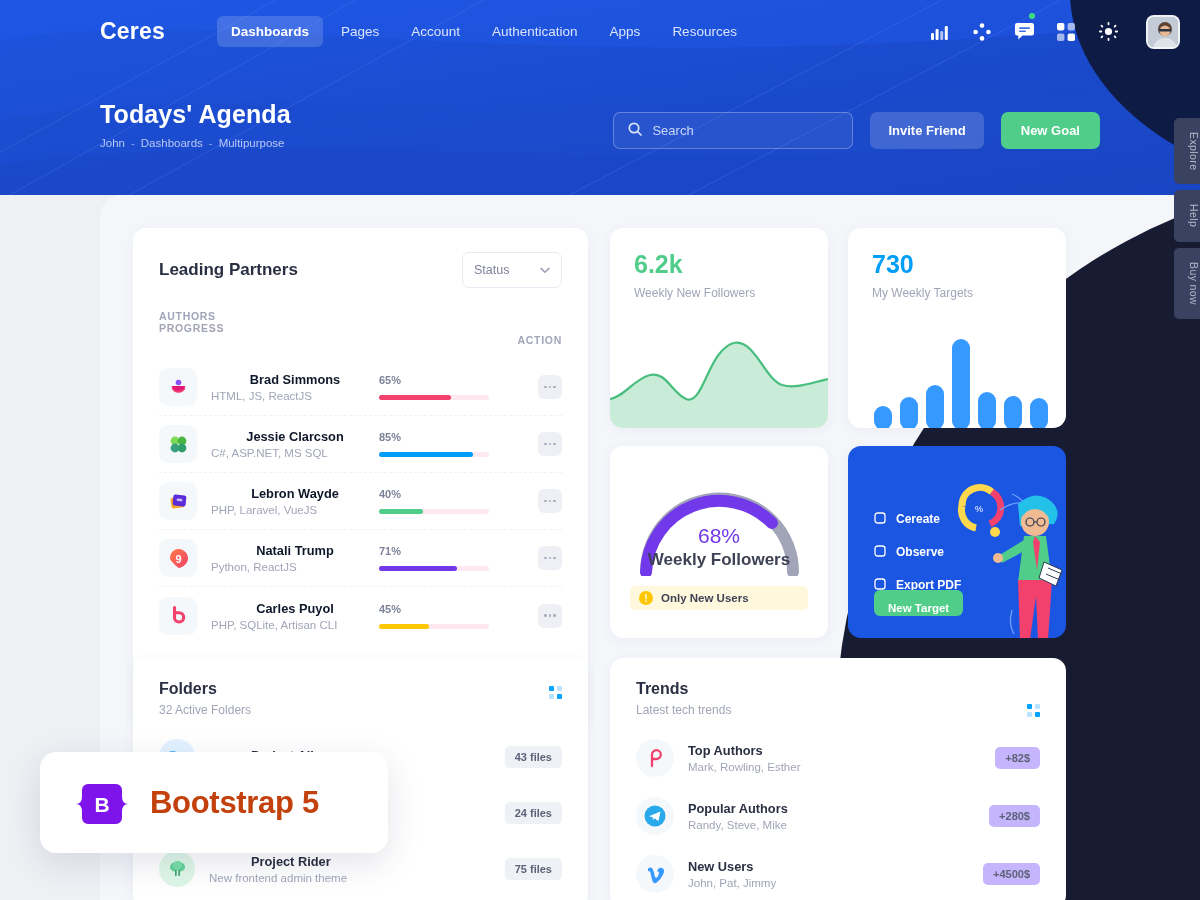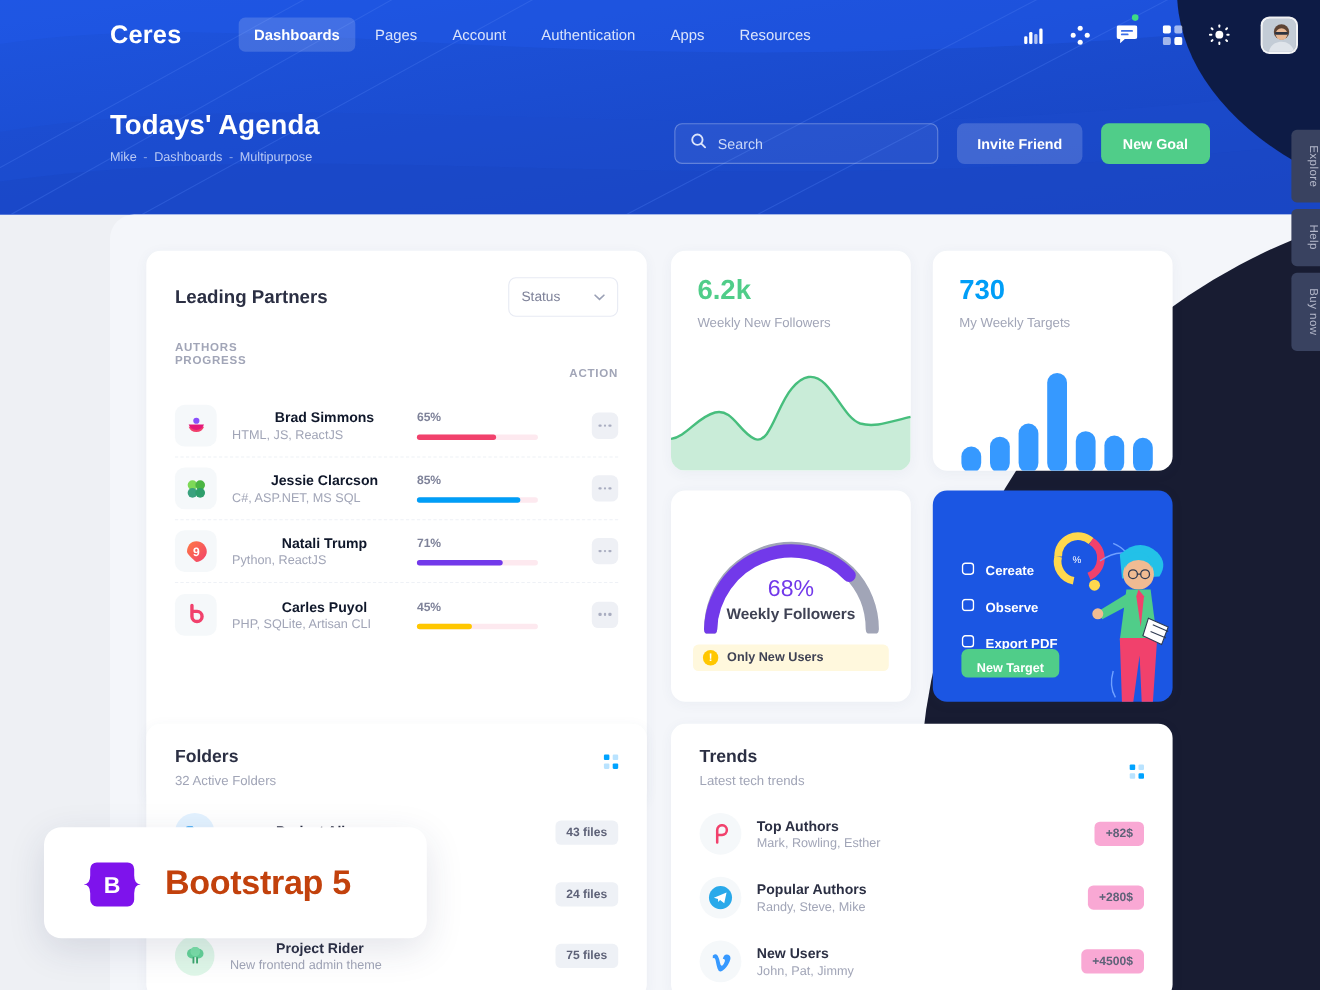--- a/index.html
+++ b/index.html
@@ -127,21 +127,21 @@
 
   
   #card-targets { left:848px; top:228px; width:218px; height:200px; overflow:hidden; }
   .barsvg { position:absolute; left:0; bottom:0; width:218px; height:105px; }
 
   
   #card-gauge { left:610px; top:446px; width:218px; height:192px; }
   .gauge-wrap { position:relative; width:175px; height:100px; margin:30px auto 0 auto; }
   .gauge-center { position:absolute; left:0; right:0; top:48px; text-align:center; }
   .gauge-pct { font-size:21px; font-weight:normal; color:#7239ea; }
-  .gauge-lbl { font-size:14px; color:#3f4254; margin-top:2px; font-weight:600; }
+  .gauge-lbl { font-size:17px; color:#3f4254; margin-top:2px; font-weight:600; }
   .alert {
     margin:10px 20px 0 20px; height:24px; border-radius:5px; background:#fff8dd;
     display:flex; align-items:center; padding:0 9px; gap:8px;
   }
   .alert .warn { width:14px; height:14px; border-radius:50%; background:#ffc700;
     color:#fff; font-size:10px; display:flex; align-items:center; justify-content:center; font-weight:bold; }
   .alert span.txt { font-size:11.5px; color:#3f4254; font-weight:600; }
 
   
   #card-target { left:848px; top:446px; width:218px; height:192px; background:#1b56e3; overflow:hidden; }
@@ -169,30 +169,30 @@
   .fd-text { margin-left:14px; }
   .fd-name { font-size:12.8px; font-weight:bold; color:#2b2f43;padding-left:42px; }
   .fd-desc { font-size:11.5px; color:#a1a5b7; margin-top:3px; }
   .pill {
     margin-left:auto; background:#eef1f6; color:#5e6278; font-size:11px; font-weight:bold;
     padding:5px 10px; border-radius:5px;
   }
 
   
   #card-trends { left:610px; top:658px; width:456px; height:250px; }
-  .tr-head { padding:22px 26px 0 26px; display:flex; justify-content:space-between; align-items:center; }
+  .tr-head { padding:22px 26px 0 26px; display:flex; justify-content:space-between; align-items:flex-end; }
   .tr-title { font-size:16px; font-weight:bold; color:#2b2f43; }
   .tr-sub { font-size:12px; color:#a1a5b7; margin-top:5px; }
   .tr-rows { padding:0 26px; margin-top:12px; }
   .tr-row { display:flex; align-items:center; height:58px; }
   .tr-ico { width:38px; height:38px; border-radius:50%; background:#f5f8fa; display:flex; align-items:center; justify-content:center; flex:0 0 auto; }
   .tr-text { margin-left:14px; }
   .tr-name { font-size:12.8px; font-weight:bold; color:#2b2f43; }
   .tr-people { font-size:11.5px; color:#a1a5b7; margin-top:3px; }
-  .tr-pill { margin-left:auto; background:#f9a8d4; color:#5e6278; font-size:11px; font-weight:bold; padding:5px 10px; border-radius:5px; }
+  .tr-pill { margin-left:auto; background:#c4b5fd; color:#5e6278; font-size:11px; font-weight:bold; padding:5px 10px; border-radius:5px; }
 
   
   #bootstrap-card {
     position:absolute; left:40px; top:752px; width:348px; height:101px;
     background:#fff; border-radius:16px; z-index:40;
     box-shadow:0 10px 34px rgba(40,50,90,.13);
     display:flex; align-items:center; padding-left:36px; gap:22px;
   }
   .bs-logo { width:52px; height:42px; position:relative; }
   .bs-name { font-size:31px; font-weight:bold; color:#c2410c; letter-spacing:-.3px; }
@@ -307,21 +307,21 @@
           <rect x="11" y="12" width="12" height="2.6" rx="1.3" fill="#2d3340"></rect>
           <path d="M5,34 C5,25 11,21 17,21 C23,21 29,25 29,34 Z" fill="#dfe4ea"></path>
         </svg>
       </div>
     </div>
   </div>
 
   <div class="pagehead">
     <div class="pagetitle">Todays' Agenda</div>
     <div class="crumbs">
-      <span>Mike</span>
+      <span>John</span>
       <span class="sep">-</span>
       <span>Dashboards</span>
       <span class="sep">-</span>
       <span>Multipurpose</span>
     </div>
   </div>
 
   <div class="headtools">
     <div class="searchbox">
       <span>
@@ -412,20 +412,46 @@
           </div>
           <div class="lp-act">
               <div class="dots-btn">
                 <i></i>
                 <i></i>
                 <i></i>
               </div>
             </div>
         </div>
 
+        <div class="lp-row">
+          <div class="lp-ico">
+            <svg width="21" height="21" viewBox="0 0 21 21">
+              <rect x="3" y="6" width="13" height="11" rx="2" fill="#f5a623" transform="rotate(-8 9.5 11.5)"></rect>
+              <rect x="5" y="4" width="13" height="11" rx="2" fill="#5b2bd9" transform="rotate(6 11.5 9.5)"></rect>
+              <rect x="8.5" y="7.6" width="6" height="2.6" rx="1.3" fill="#cdbef2" transform="rotate(6 11.5 9)"></rect>
+            </svg>
+          </div>
+          <div class="lp-names">
+            <div class="lp-name">Lebron Wayde</div>
+            <div class="lp-sub">PHP, Laravel, VueJS</div>
+          </div>
+          <div class="lp-prog">
+            <div class="lp-pct">40%</div>
+            <div class="bar-track">
+              <div class="bar-fill" style="width:44px;background:#50cd89"></div>
+            </div>
+          </div>
+          <div class="lp-act">
+              <div class="dots-btn">
+                <i></i>
+                <i></i>
+                <i></i>
+              </div>
+            </div>
+        </div>
 
         <div class="lp-row">
           <div class="lp-ico">
             <svg width="21" height="21" viewBox="0 0 21 21">
               <defs>
                   <linearGradient id="g9" x1="0" y1="0" x2="1" y2="1">
                     <stop offset="0" stop-color="#ff7a45"></stop>
                     <stop offset="1" stop-color="#f1416c"></stop>
                   </linearGradient>
                 </defs>

